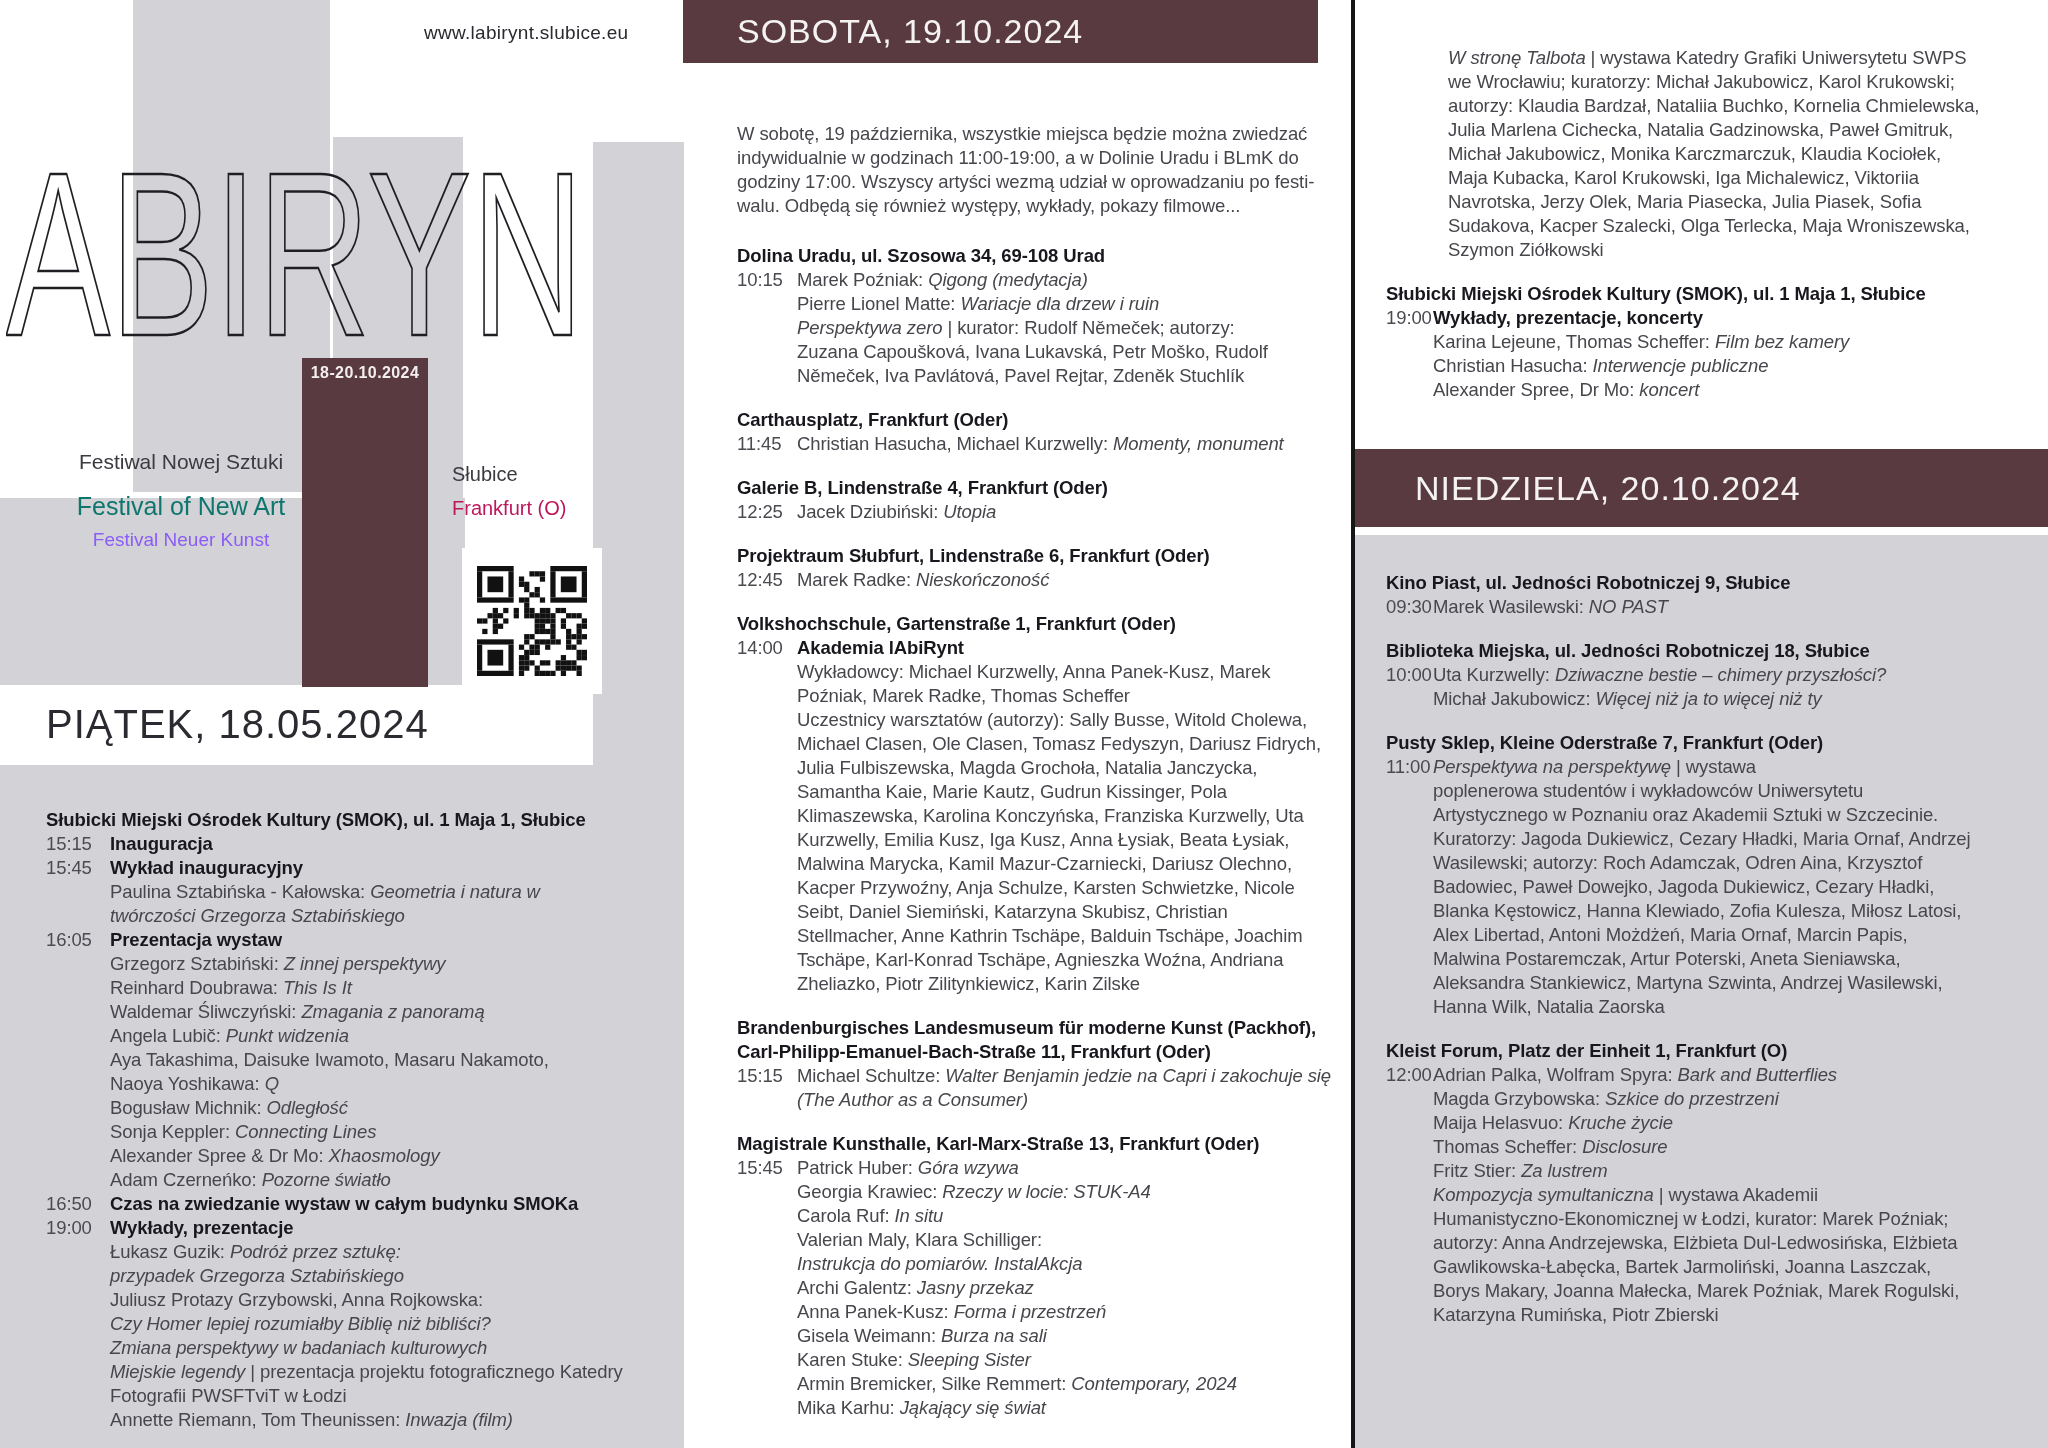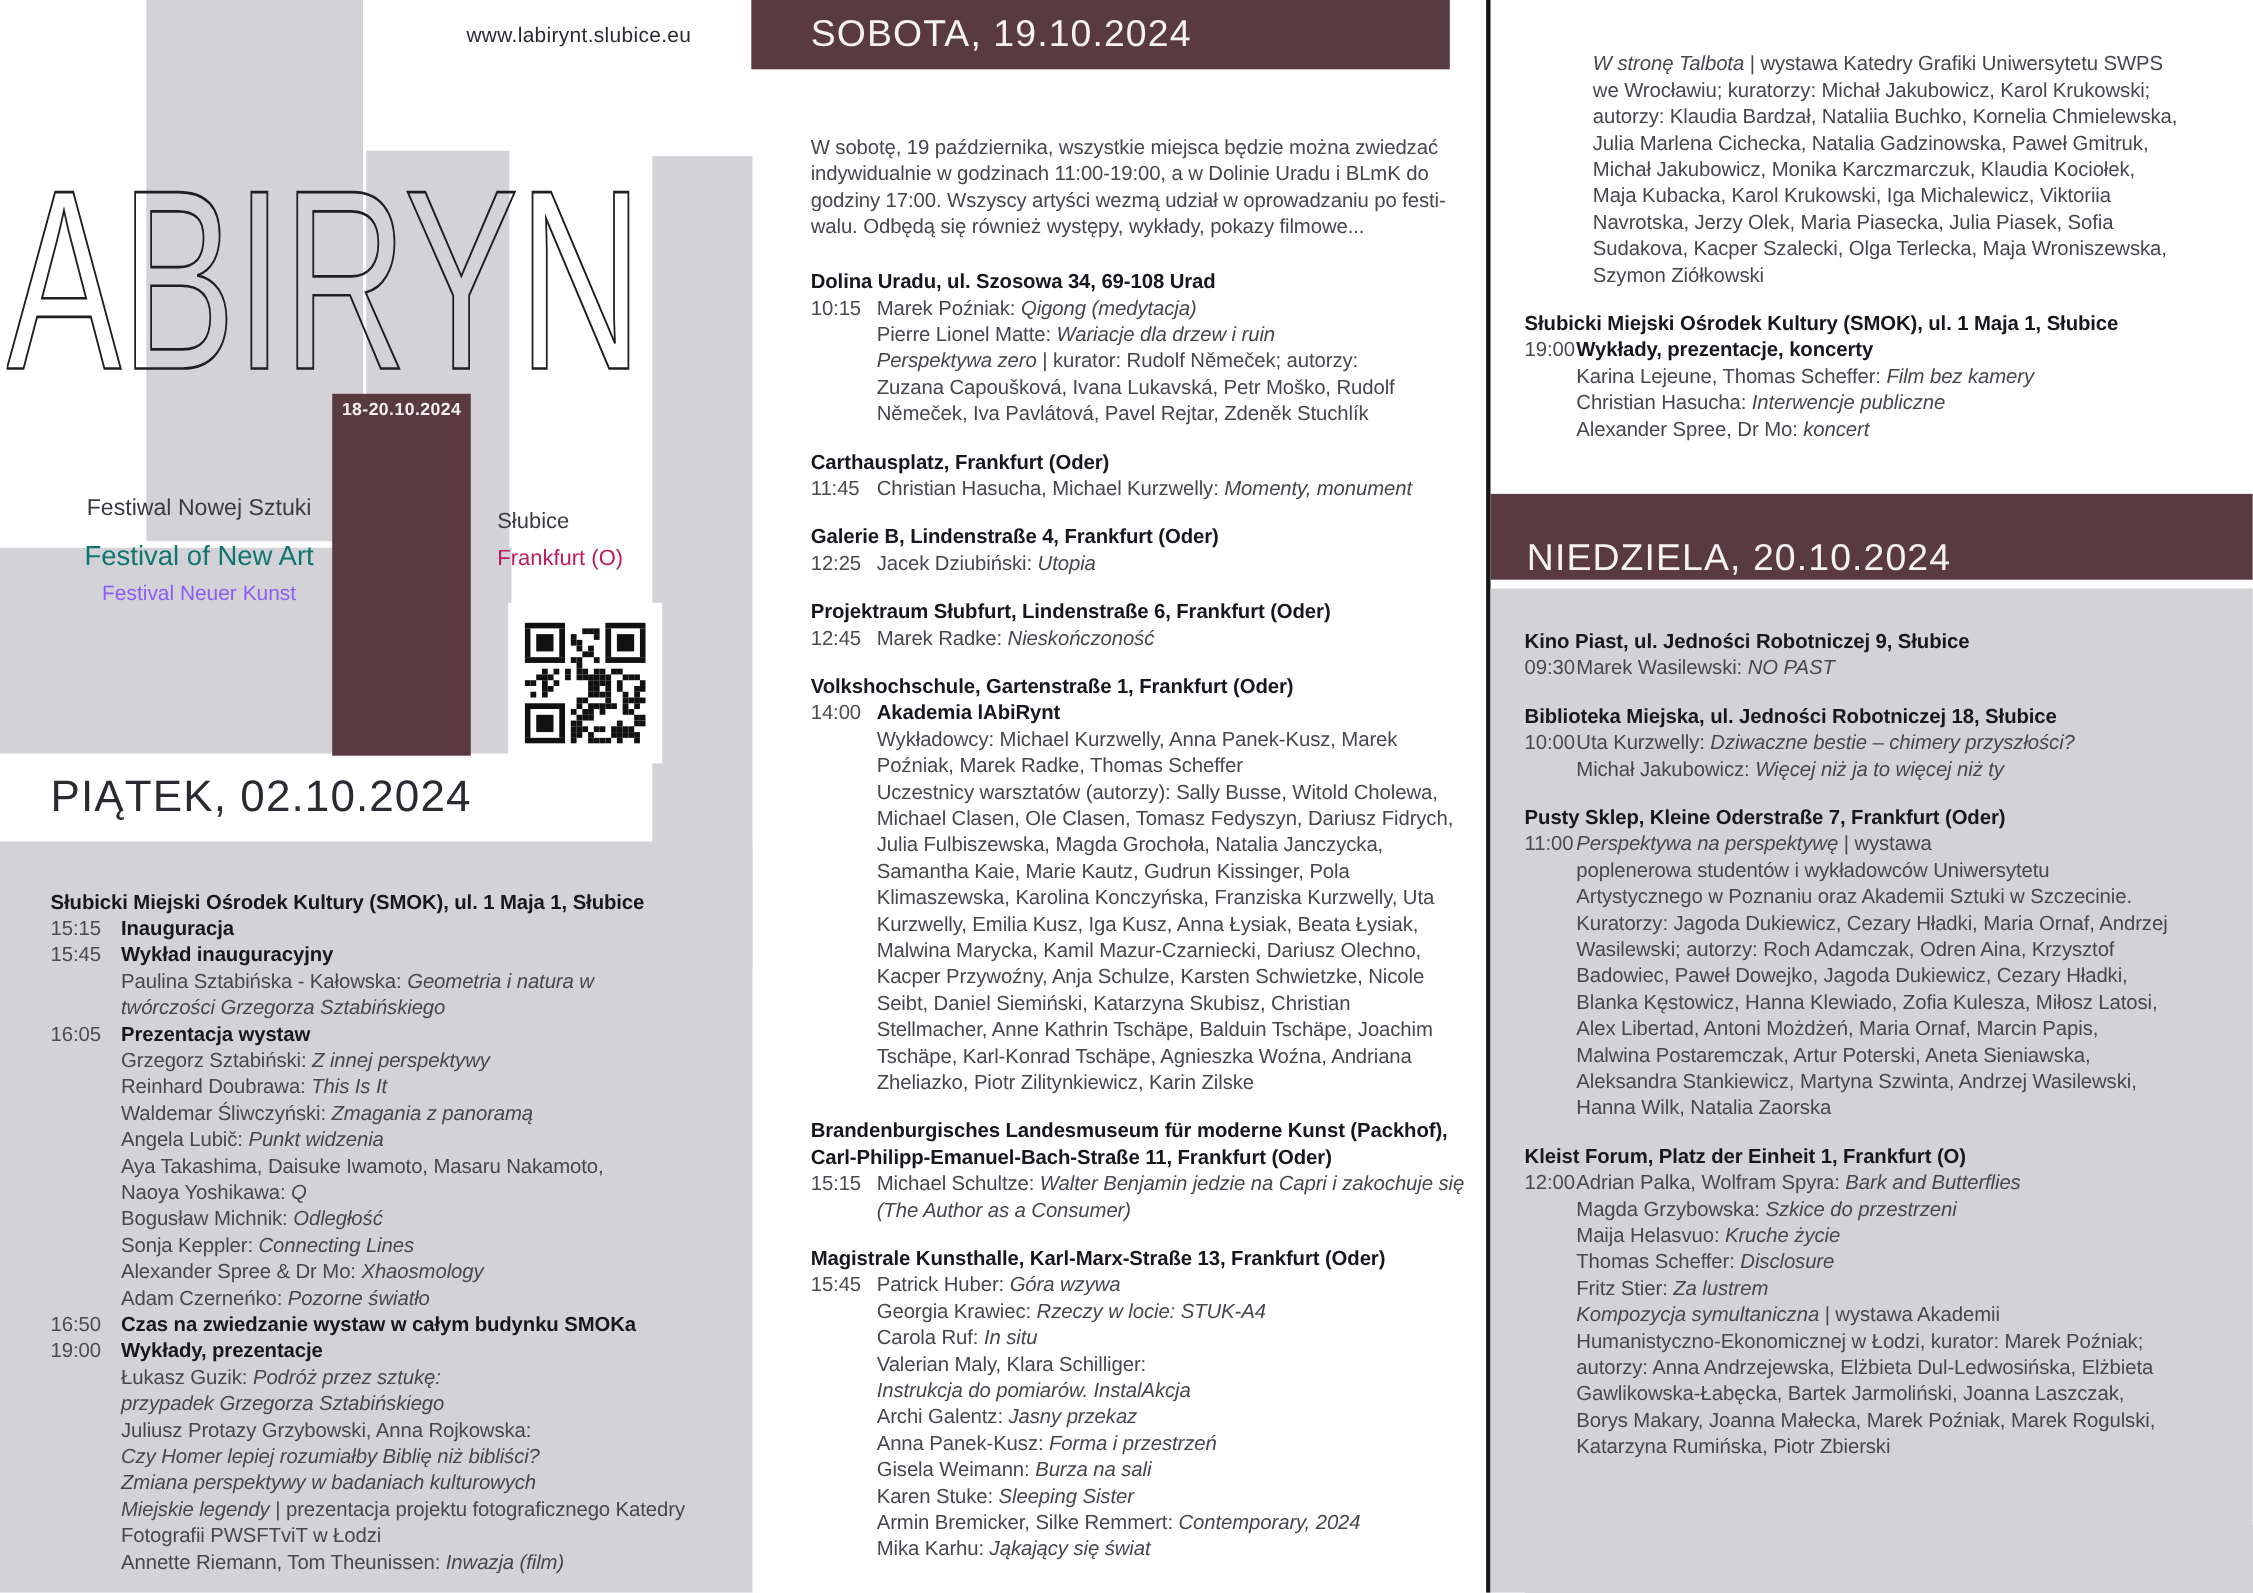--- a/index.html
+++ b/index.html
@@ -24,21 +24,21 @@
   .s-r{color:#46464c}
   .s-i{font-style:italic;color:#46464c}
   .s-b{font-weight:bold;color:#17171d}
   .pline{white-space:nowrap}
 
   
   .dayhead{font-size:34px;color:#f5f2f3;letter-spacing:1px;white-space:nowrap}
   #piatek-title{font-size:40px;color:#2a2a30;letter-spacing:1px;white-space:nowrap}
 
   #sobota-band{left:683px;top:0;width:635px;height:63px;display:flex;align-items:center;padding-left:54px;box-sizing:border-box}
-  #niedziela-band{left:1355px;top:449px;width:693px;height:78px;display:flex;align-items:flex-end;padding-left:33px;box-sizing:border-box}
+  #niedziela-band{left:1355px;top:449px;width:693px;height:78px;display:flex;align-items:center;padding-left:60px;box-sizing:border-box}
 
   #url-text{left:424px;top:22px;font-size:19px;color:#2a2a30;letter-spacing:.3px}
   #dates-label{left:302px;top:364px;width:126px;text-align:center;font-size:16px;font-weight:bold;color:#f3eff0;letter-spacing:.4px}
 
   #fest-names{left:40px;top:450px;width:282px;text-align:center}
   #fest-pl{font-size:21px;color:#3a3a40;margin-bottom:18px;white-space:nowrap}
   #fest-en{font-size:25px;color:#0f766e;margin-bottom:8px;white-space:nowrap}
   #fest-de{font-size:19px;color:#8b5cf6;white-space:nowrap}
 
   #cities{left:452px;top:463px;width:155px;text-align:left}
@@ -217,21 +217,21 @@
       <rect x="41.6" y="104" width="5.2" height="5.2" fill="#111"></rect>
       <rect x="57.2" y="104" width="5.2" height="5.2" fill="#111"></rect>
       <rect x="62.400000000000006" y="104" width="5.2" height="5.2" fill="#111"></rect>
       <rect x="67.60000000000001" y="104" width="5.2" height="5.2" fill="#111"></rect>
       <rect x="72.8" y="104" width="5.2" height="5.2" fill="#111"></rect>
       <rect x="83.2" y="104" width="5.2" height="5.2" fill="#111"></rect>
       <rect x="98.8" y="104" width="5.2" height="5.2" fill="#111"></rect>
     </svg>
 </div>
 
-<div id="piatek-title" class="abs" style="left:46px;top:702px">PIĄTEK, 02.10.2024</div>
+<div id="piatek-title" class="abs" style="left:46px;top:702px">PIĄTEK, 18.05.2024</div>
 <div id="left-sched-bg" class="abs gray"></div>
 <div id="fri-sched" class="abs sched">
     <div class="section">
       <div class="venue">Słubicki Miejski Ośrodek Kultury (SMOK), ul. 1 Maja 1, Słubice</div>
       <div class="row">
         <span class="time">15:15</span>
         <div class="lines">
           <div class="line"><span class="s-b">Inauguracja</span></div>
         </div>
       </div>

